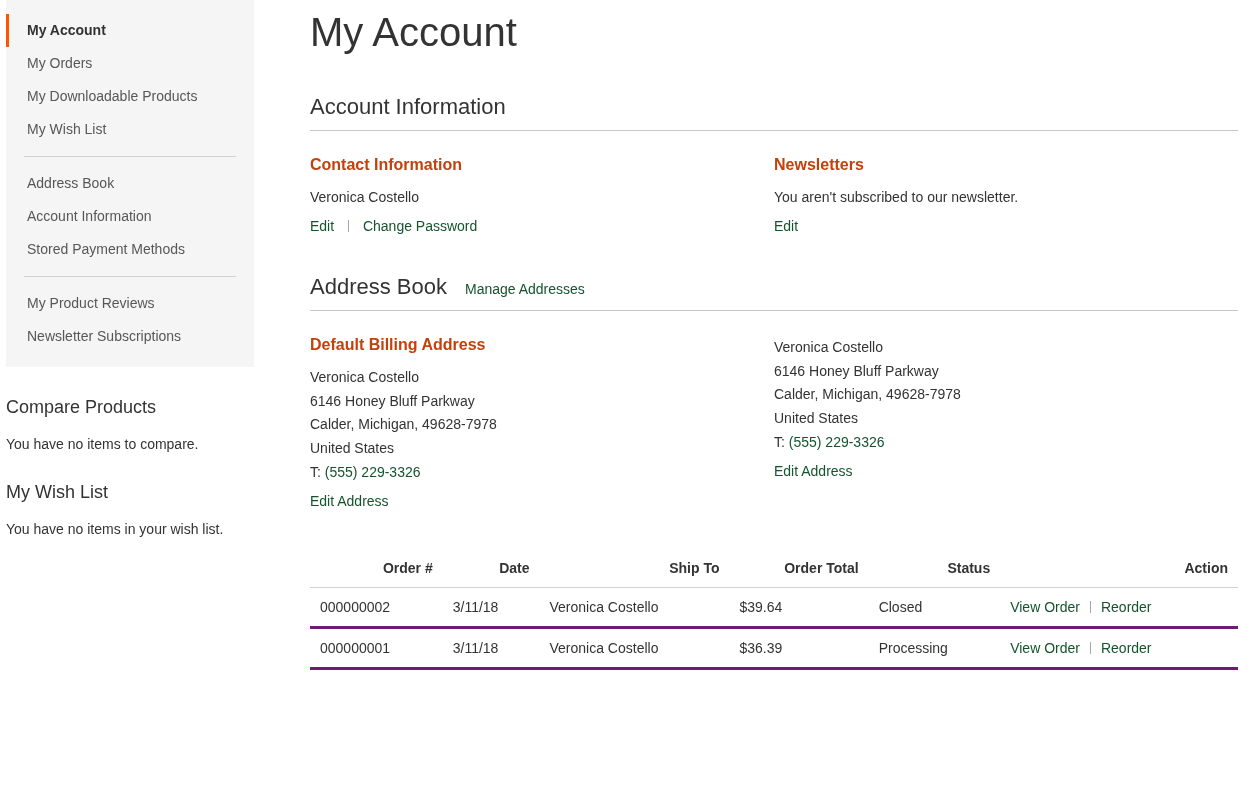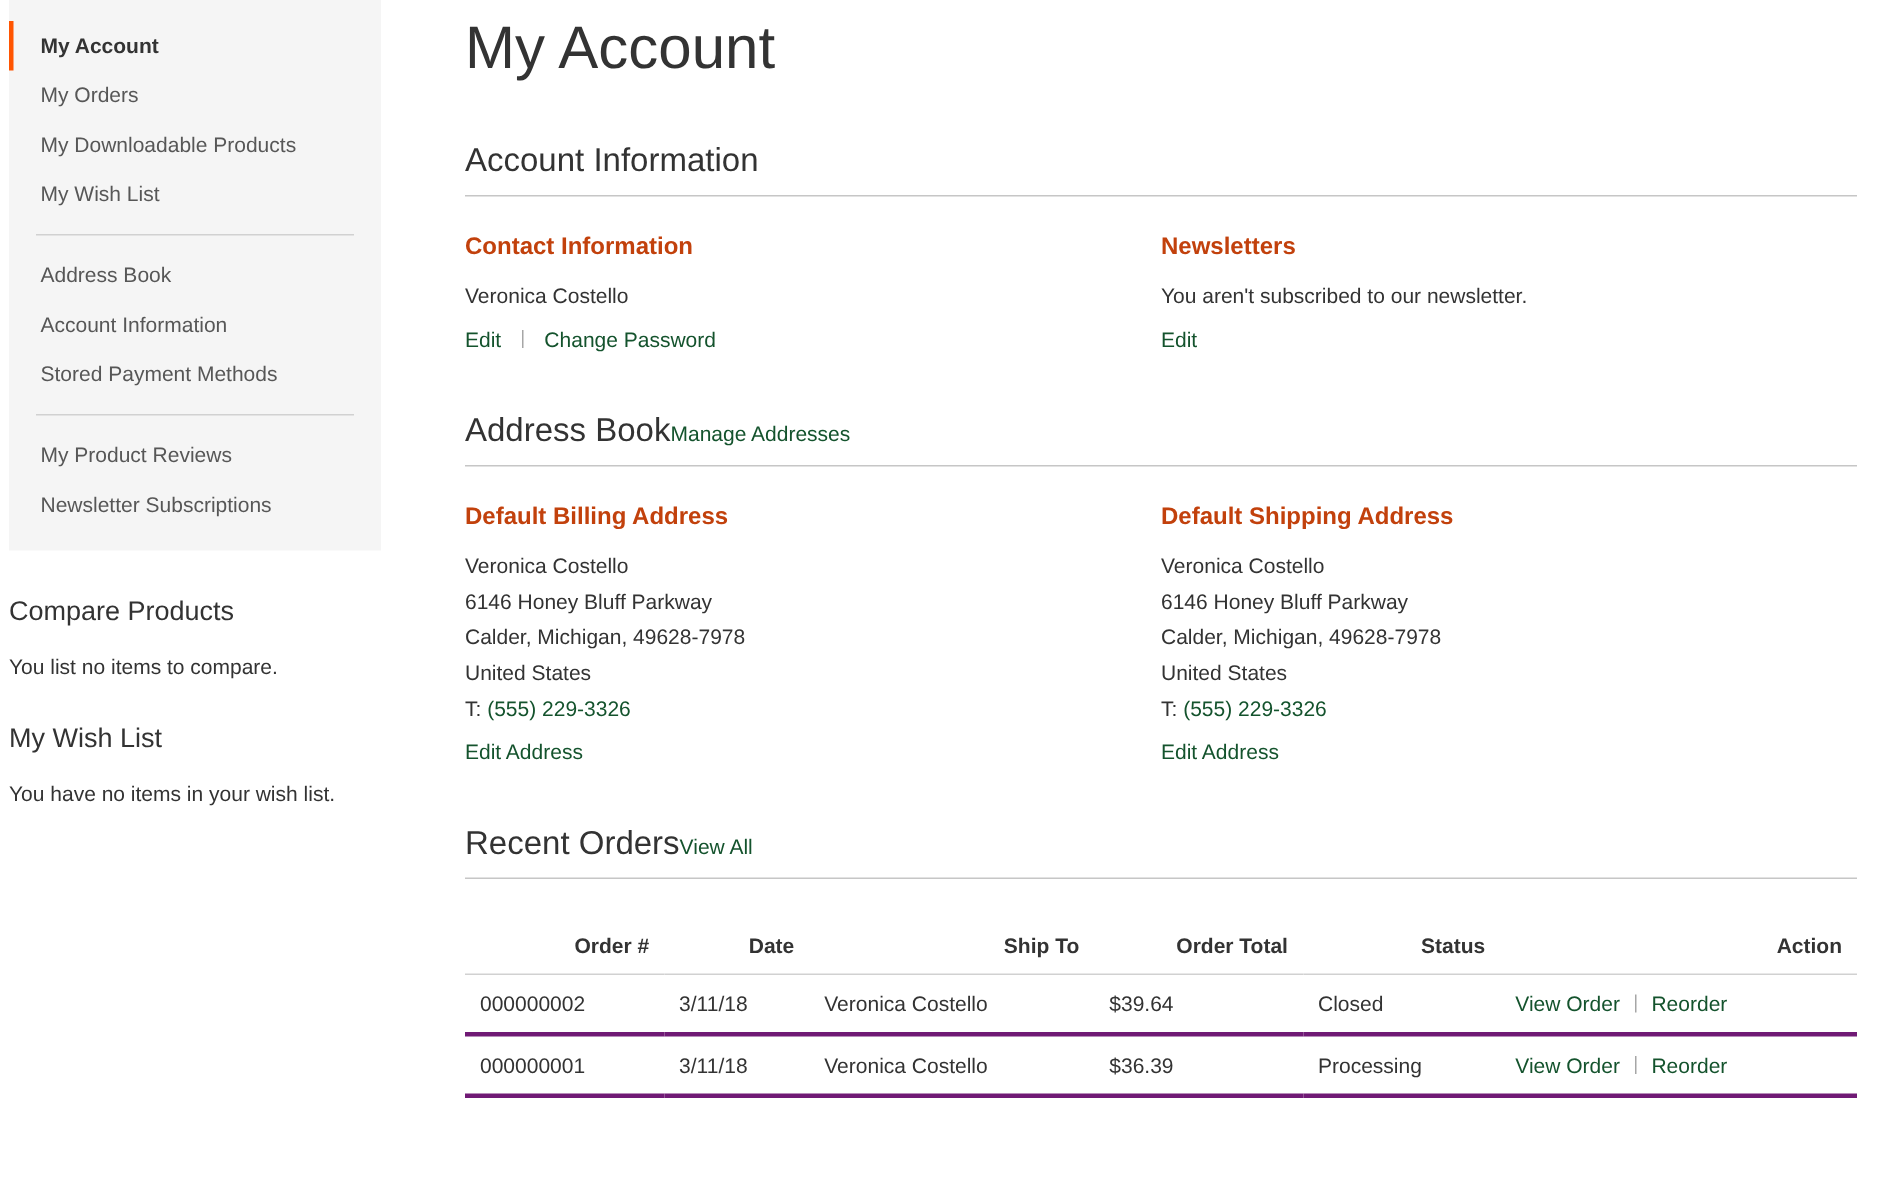--- a/index.html
+++ b/index.html
@@ -82,20 +82,21 @@
     color: #333;
     border-bottom: 1px solid #c6c6c6;
     padding-bottom: 10px;
     margin-bottom: 25px;
     display: flex;
     align-items: baseline;
   }
   .block-title-action {
     font-size: 14px;
     color: #006bb4;
+    margin-left: 18px;
     font-weight: 400;
     cursor: pointer;
   }
   .block-content {
     display: flex;
   }
   .box {
     width: 50%;
     padding-right: 20px;
   }
@@ -162,21 +163,21 @@
         <a class="nav-item">Address Book</a>
         <a class="nav-item">Account Information</a>
         <a class="nav-item">Stored Payment Methods</a>
         <div class="nav-delimiter"></div>
         <a class="nav-item">My Product Reviews</a>
         <a class="nav-item">Newsletter Subscriptions</a>
       </nav>
 
     <div class="sidebar-block">
       <div class="sidebar-block-title">Compare Products</div>
-      <div class="sidebar-block-content">You list no items to compare.</div>
+      <div class="sidebar-block-content">You have no items to compare.</div>
     </div>
 
     <div class="sidebar-block">
       <div class="sidebar-block-title">My Wish List</div>
       <div class="sidebar-block-content">You have no items in your wish list.</div>
     </div>
   </aside>
 
   <main class="main">
     <h1 class="page-title">My Account</h1>
@@ -223,43 +224,38 @@
             <div>
               <span class="phone-prefix">T:</span>
               <a class="link">(555) 229-3326</a>
             </div>
           </div>
           <div class="box-actions">
             <a class="link">Edit Address</a>
           </div>
         </div>
         <div class="box">
-          <div class="box-title">Default Shipping Address</div>
           <div class="box-content">
             <div>Veronica Costello</div>
             <div>6146 Honey Bluff Parkway</div>
             <div>Calder, Michigan, 49628-7978</div>
             <div>United States</div>
             <div>
               <span class="phone-prefix">T:</span>
               <a class="link">(555) 229-3326</a>
             </div>
           </div>
           <div class="box-actions">
             <a class="link">Edit Address</a>
           </div>
         </div>
       </div>
     </div>
 
     <div class="block">
-      <div class="block-title">
-        <span>Recent Orders</span>
-        <a class="block-title-action link">View All</a>
-      </div>
       <table class="orders">
         <thead>
           <tr>
             <th>Order #</th>
             <th>Date</th>
             <th>Ship To</th>
             <th>Order Total</th>
             <th>Status</th>
             <th>Action</th>
           </tr>

